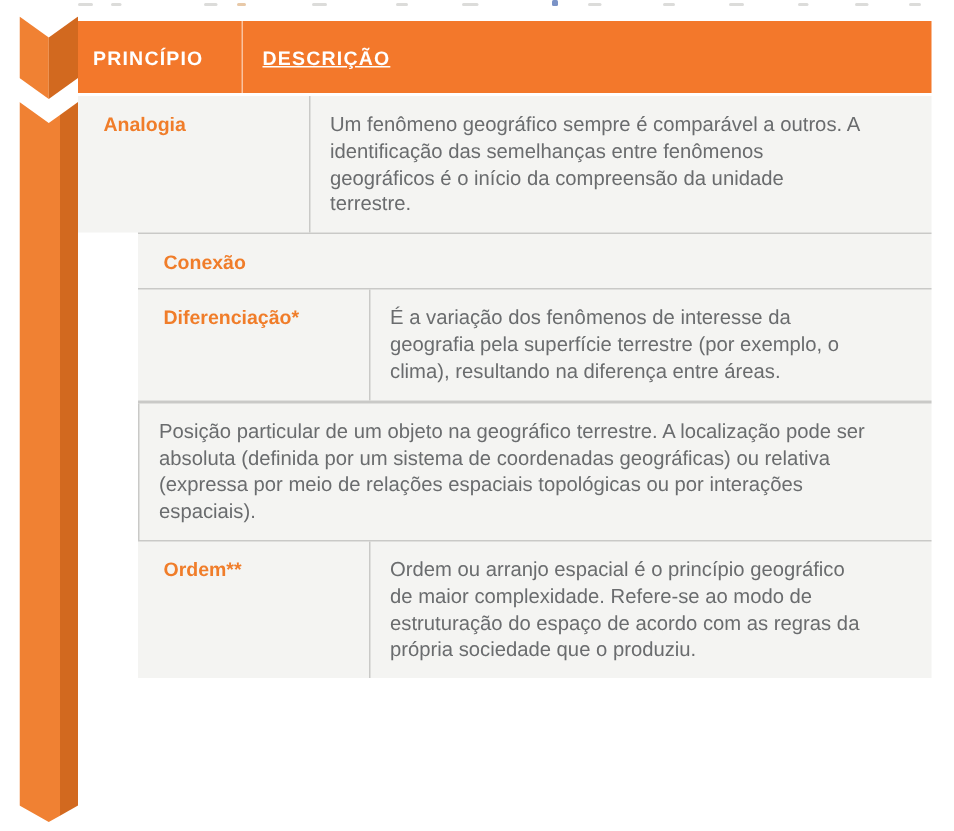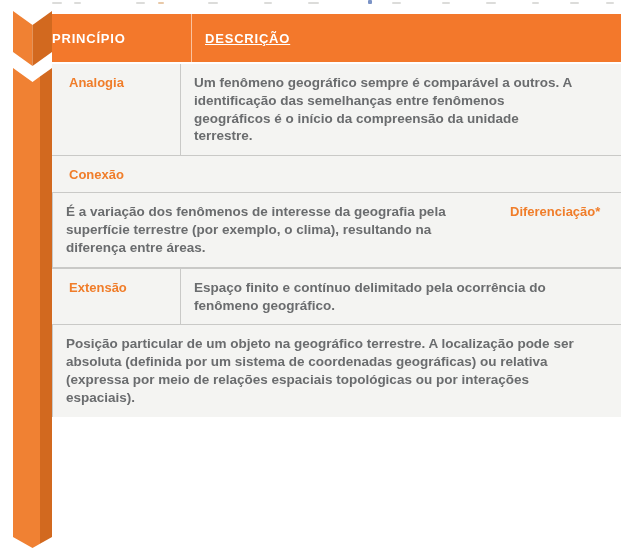--- a/index.html
+++ b/index.html
@@ -30,32 +30,33 @@
     display:flex; align-items:stretch;
     background:#F3782B;
     height:48px;
     color:#ffffff;
   }
   .th{
     display:flex; align-items:center;
     font-size:13px; font-weight:bold; letter-spacing:0.8px;
   }
   .th-principle{
-    width:140px; padding-left:0; box-sizing:border-box;
+    width:110px; padding-left:10px; box-sizing:border-box;
     border-right:1px solid rgba(255,255,255,0.55);
   }
   .th-desc{ flex:1; padding-left:13px;text-decoration:underline; }
 
   .rows{ margin-top:2px; }
   .row{
     display:flex; align-items:stretch;
     background:#F4F4F2;
+    gap:26px;
   }
-  .row + .row{ border-top:1px solid #c9c9c7; }
-  .cell{ box-sizing:border-box;font-weight:bold; }
+  .row + .row{ border-top:1px solid #c9c9c7;margin-left:40px; }
+  .cell{ box-sizing:border-box; }
   .cell-principle{
     width:128px; flex:0 0 128px;
     padding:11px 8px 10px 17px;
     color:#F07D2A; font-weight:bold; font-size:13px;
   }
   .cell-desc{
     flex:1;
     border-left:1px solid #c9c9c7;
     padding:10px 42px 10px 13px;
     color:#6a6c6e; font-size:13.5px; line-height:1.32;
@@ -97,28 +98,28 @@
     </div>
     <div class="rows" id="rows">
         <div class="row">
           <div class="cell cell-principle">Analogia</div>
           <div class="cell cell-desc">Um fenômeno geográfico sempre é comparável a outros. A identificação das semelhanças entre fenômenos geográficos é o início da compreensão da unidade terrestre.</div>
         </div>
         <div class="row">
           <div class="cell cell-principle">Conexão</div>
         </div>
         <div class="row">
+          <div class="cell cell-principle">Diferenciação*</div>
           <div class="cell cell-desc">É a variação dos fenômenos de interesse da geografia pela superfície terrestre (por exemplo, o clima), resultando na diferença entre áreas.</div>
-          <div class="cell cell-principle">Diferenciação*</div>
         </div>
         <div class="row">
         </div>
         <div class="row">
-          <div class="cell cell-principle">Extensão</div>
-          <div class="cell cell-desc">Espaço finito e contínuo delimitado pela ocorrência do fenômeno geográfico.</div>
+          <div class="cell cell-desc">Posição particular de um objeto na geográfico terrestre. A localização pode ser absoluta (definida por um sistema de coordenadas geográficas) ou relativa (expressa por meio de relações espaciais topológicas ou por interações espaciais).</div>
         </div>
         <div class="row">
-          <div class="cell cell-desc">Posição particular de um objeto na geográfico terrestre. A localização pode ser absoluta (definida por um sistema de coordenadas geográficas) ou relativa (expressa por meio de relações espaciais topológicas ou por interações espaciais).</div>
+          <div class="cell cell-principle">Ordem**</div>
+          <div class="cell cell-desc">Ordem ou arranjo espacial é o princípio geográfico de maior complexidade. Refere-se ao modo de estruturação do espaço de acordo com as regras da própria sociedade que o produziu.</div>
         </div>
       </div>
   </div>
 
 </div>
 
 </body></html>

